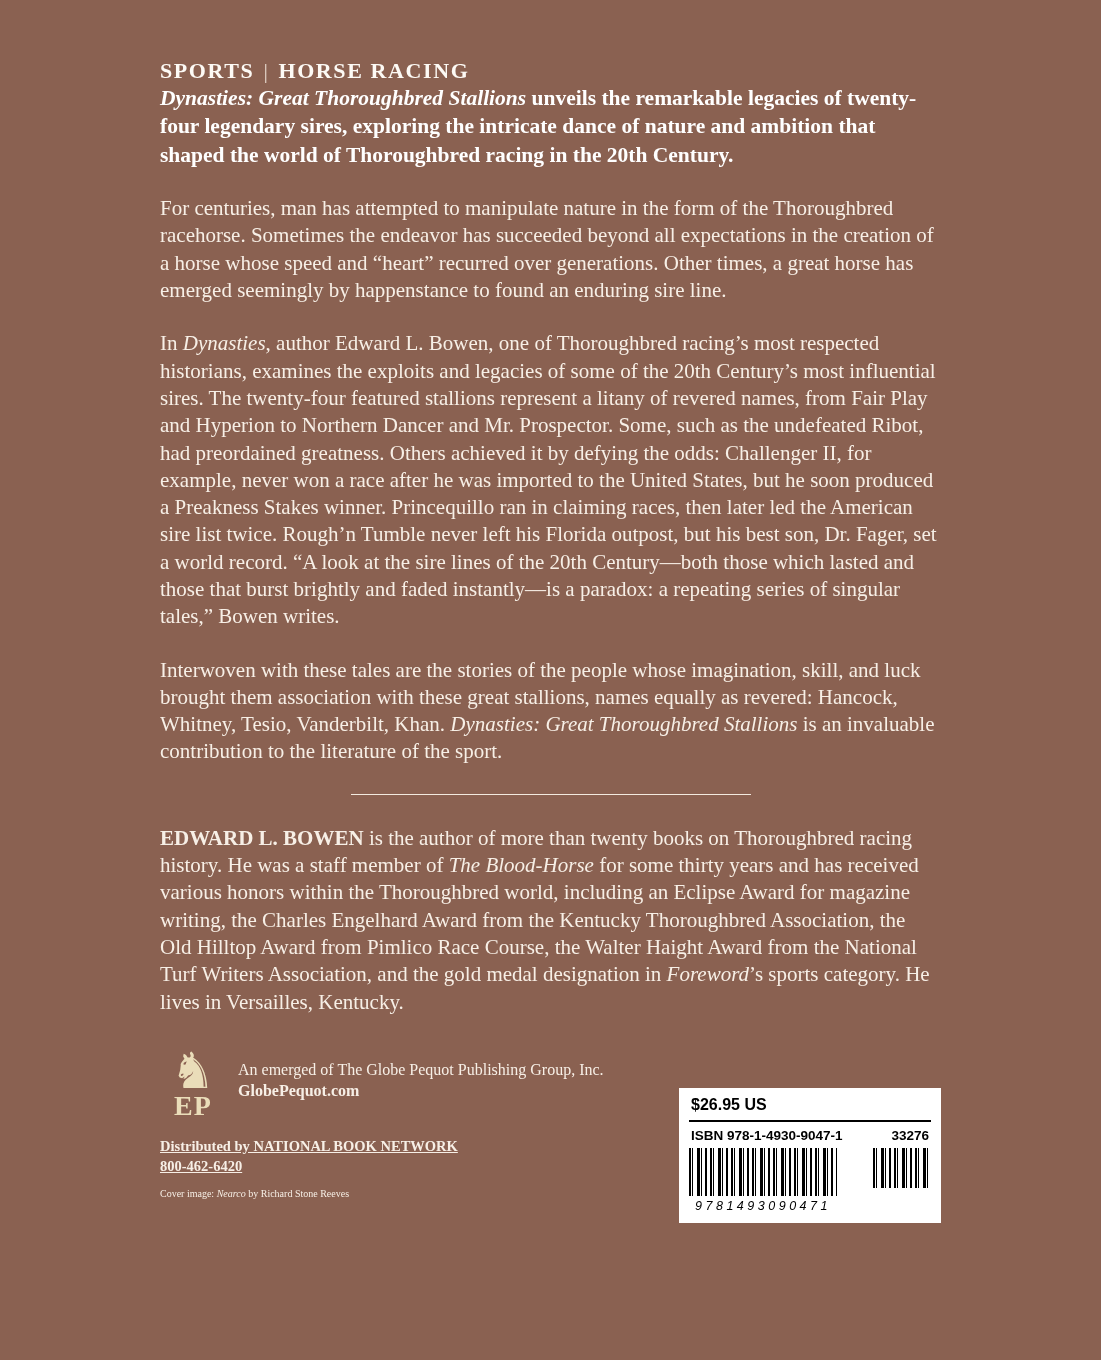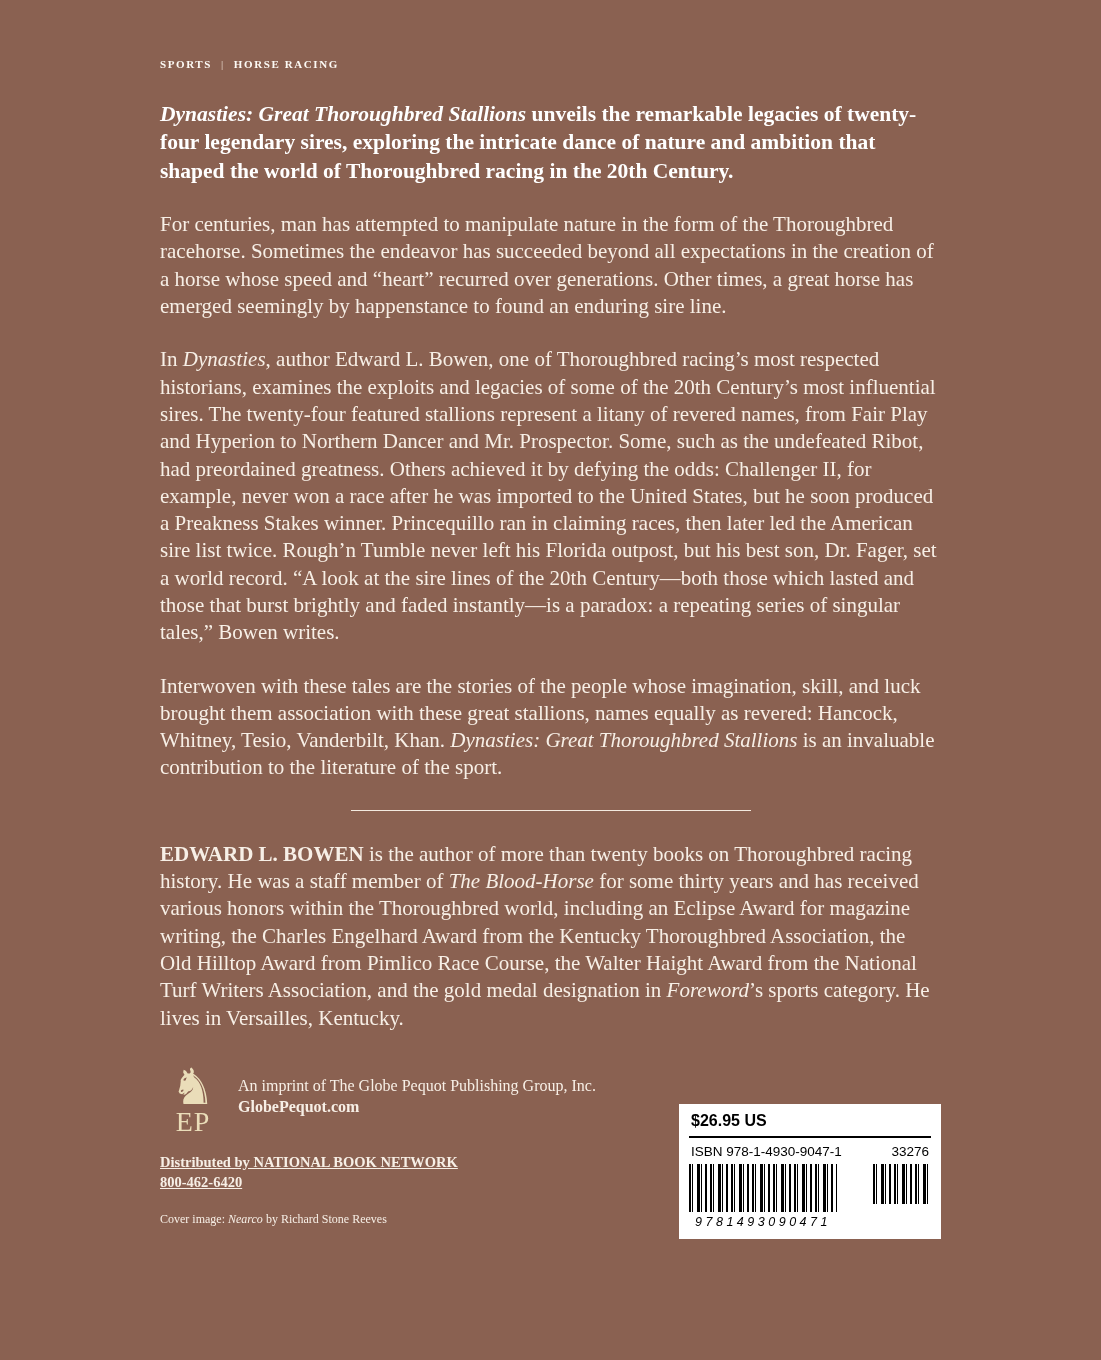--- a/index.html
+++ b/index.html
@@ -1,42 +1,42 @@
 <!DOCTYPE html>
 <html style="--bg: #8a6151; --fg: #f7efe6; --logo: #eaddb9;"><head>
 <meta charset="utf-8">
 <style>
   html,body{margin:0;padding:0;background:#8a6151;}
   .page{position:relative;width:1101px;height:1360px;margin:0 auto;
         background:var(--bg,#8a6151);color:var(--fg,#f7efe6);
         font-family:"Liberation Serif",serif;overflow:hidden;}
   .content{padding:58px 160px 0 160px;}
-  .category-line{font-size:11px;font-weight:bold;letter-spacing:1.6px;margin-bottom:30px;color:#fdfaf5;}
+  .category-line{font-size:22px;font-weight:bold;letter-spacing:1.6px;color:#fdfaf5;}
   .category-line .sep{margin:0 9px;font-weight:normal;color:#e6d6ca;}
   p.block{font-size:21px;line-height:1.3;margin:0 0 26px 0;}
   p.intro{font-size:21.5px;font-weight:bold;color:#ffffff;line-height:1.32;}
   .it{font-style:italic;}
   .bd{font-weight:bold;}
   .divider{border:none;border-top:1px solid #f3eadf;height:0;width:400px;margin:28px auto 30px;}
   .bottom{display:flex;justify-content:space-between;align-items:flex-start;margin-top:30px;}
   .pub-row{display:flex;align-items:flex-start;gap:12px;}
   .logo{width:66px;text-align:center;color:var(--logo,#eaddb9);}
   .logo-horse{font-family:"DejaVu Sans",sans-serif;font-size:50px;line-height:1;}
-  .logo-ep{font-size:28px;font-weight:normal;line-height:1;margin-top:-4px;letter-spacing:1px;}
+  .logo-ep{font-size:28px;font-weight:bold;line-height:1;margin-top:-4px;letter-spacing:1px;}
   .pub-lines{padding-top:13px;font-size:16px;line-height:1.32;}
   .pub-name{font-size:17px;font-weight:bold;letter-spacing:0.6px;}
   .pub-site{font-weight:bold;}
   .dist{margin-top:16px;font-size:14.5px;line-height:1.4;font-weight:bold;text-decoration:underline;}
-  .credit{margin-top:20px;font-size:12px;}
+  .credit{margin-top:12px;font-size:10px;}
   .barcode-box{width:242px;background:#ffffff;color:#000;
                font-family:"Liberation Sans",sans-serif;
                padding:6px 10px 10px;margin-top:42px;flex:none;}
   .price{font-size:16px;font-weight:bold;padding:2px 0 6px 2px;}
   .barcode-inner{border-top:2px solid #000;padding-top:6px;}
-  .isbn-line{display:flex;justify-content:space-between;font-size:13.5px;font-weight:normal;padding:0 2px 5px 2px;}
+  .isbn-line{display:flex;justify-content:space-between;font-size:13.5px;font-weight:bold;padding:0 2px 5px 2px;}
   .bars-row{display:flex;justify-content:space-between;align-items:flex-start;font-style:italic;}
   .main-code{width:148px;}
   .bars{background-color:#fff;background-image:repeating-linear-gradient(90deg,
         #000 0px,#000 2px,#fff 2px,#fff 3px,
         #000 3px,#000 4px,#fff 4px,#fff 8px,
         #000 8px,#000 11px,#fff 11px,#fff 12px,
         #000 12px,#000 13px,#fff 13px,#fff 16px,
         #000 16px,#000 18px,#fff 18px,#fff 21px);}
   .main-bars{height:48px;}
   .addon-bars{width:58px;height:40px;}
@@ -66,21 +66,21 @@
 
     <div class="bottom">
 
       <div class="publisher">
         <div class="pub-row">
           <div class="logo">
             <div class="logo-horse">♞</div>
             <div class="logo-ep">EP</div>
           </div>
           <div class="pub-lines">
-            <div class="pub-imprint">An imprint of The Globe Pequot Publishing Group, Inc.</div>
+            <div class="pub-imprint">An emerged of The Globe Pequot Publishing Group, Inc.</div>
             <div class="pub-site">GlobePequot.com</div>
           </div>
         </div>
         <div class="dist">
           <div>Distributed by NATIONAL BOOK NETWORK</div>
           <div>800-462-6420</div>
         </div>
         <div class="credit"><span>Cover image: </span><span class="it">Nearco</span><span> by Richard Stone Reeves</span></div>
       </div>
 

